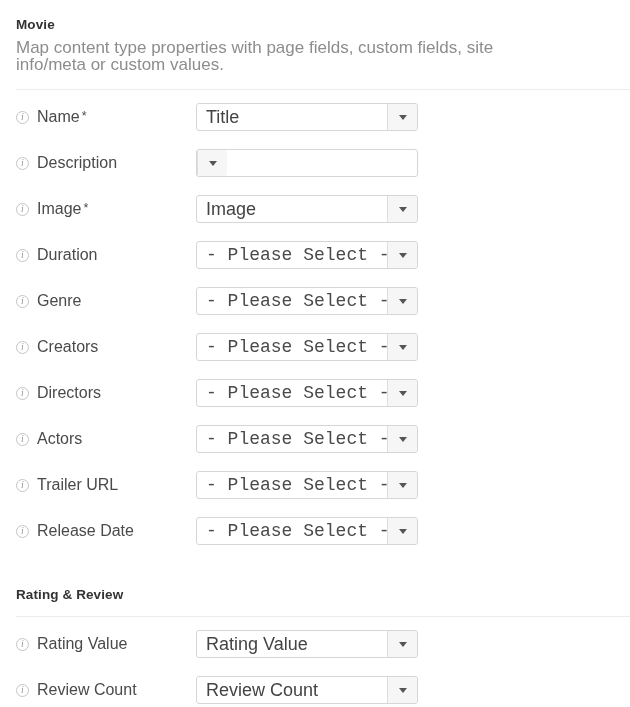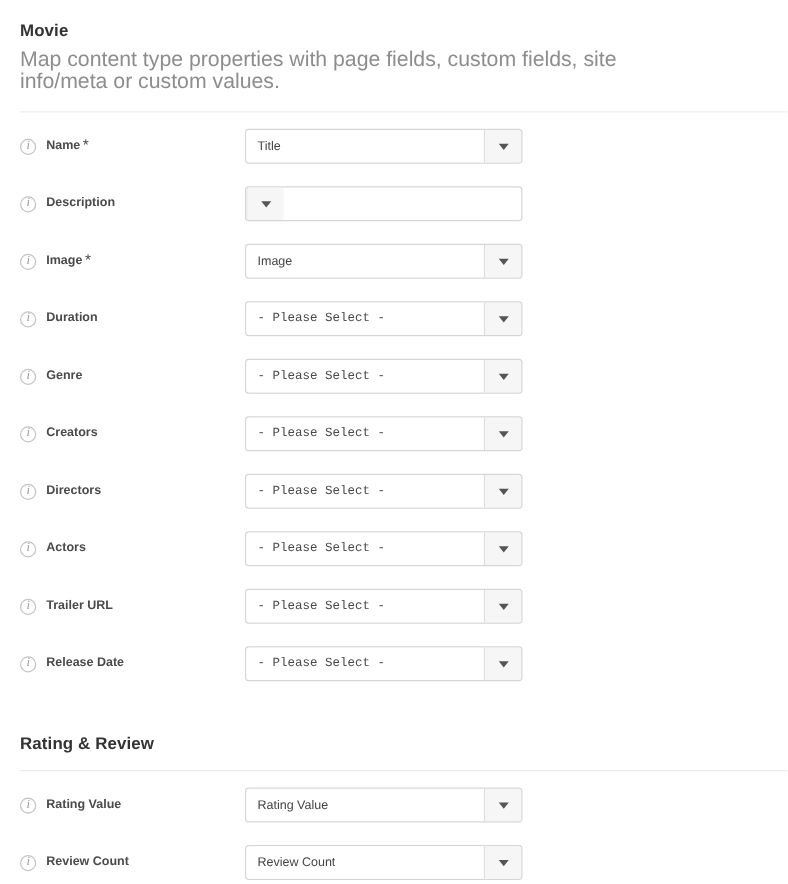--- a/index.html
+++ b/index.html
@@ -82,25 +82,24 @@
     line-height: 1;
     color: #9a9a9a;
     flex: 0 0 13px;
     margin-right: 8px;
     cursor: pointer;
     user-select: none;
     padding-bottom: 1px;
   }
 
   .field-label {
-    font-size: 10px;
+    font-size: 16px;
     color: #4a4a4a;
     line-height: 16px;
     white-space: nowrap;
-    font-weight: bold;
   }
   .req-star {
     font-size: 12.5px;
     color: #4a4a4a;
     margin-left: 2px;
     vertical-align: top;
     position: relative;
     top: -1px;
   }
 
@@ -114,21 +113,21 @@
     border-radius: 3px;
     background: #ffffff;
     cursor: pointer;
     overflow: hidden;
   }
   .select-value {
     flex: 1 1 auto;
     display: flex;
     align-items: center;
     padding-left: 9px;
-    font-size: 10px;
+    font-size: 18px;
     color: #444444;
     background: #ffffff;
     white-space: nowrap;
     overflow: hidden;
     border-radius: 3px 0 0 3px;
   }
   .select-value.placeholder { color: #4a4a4a; font-family: Liberation Mono, monospace; }
 
   .select-btn {
     flex: 0 0 30px;

